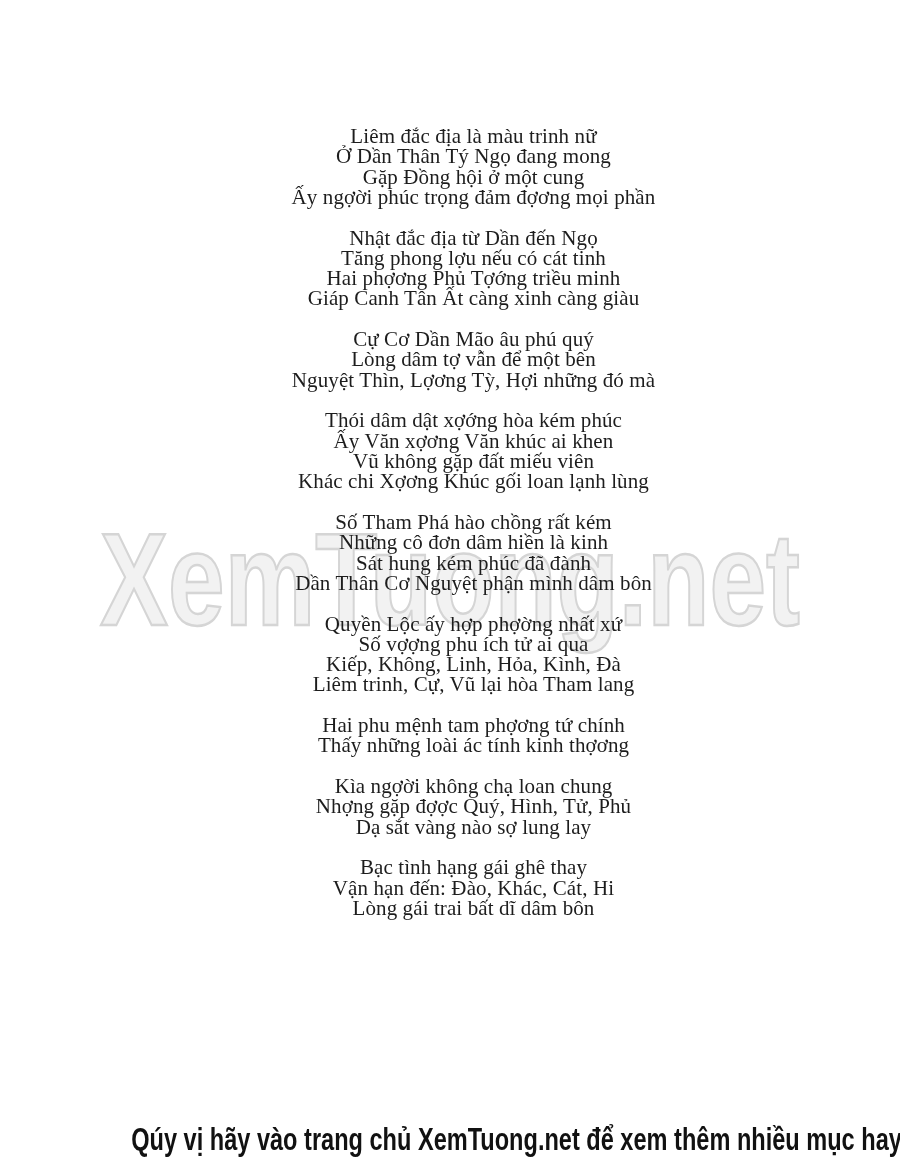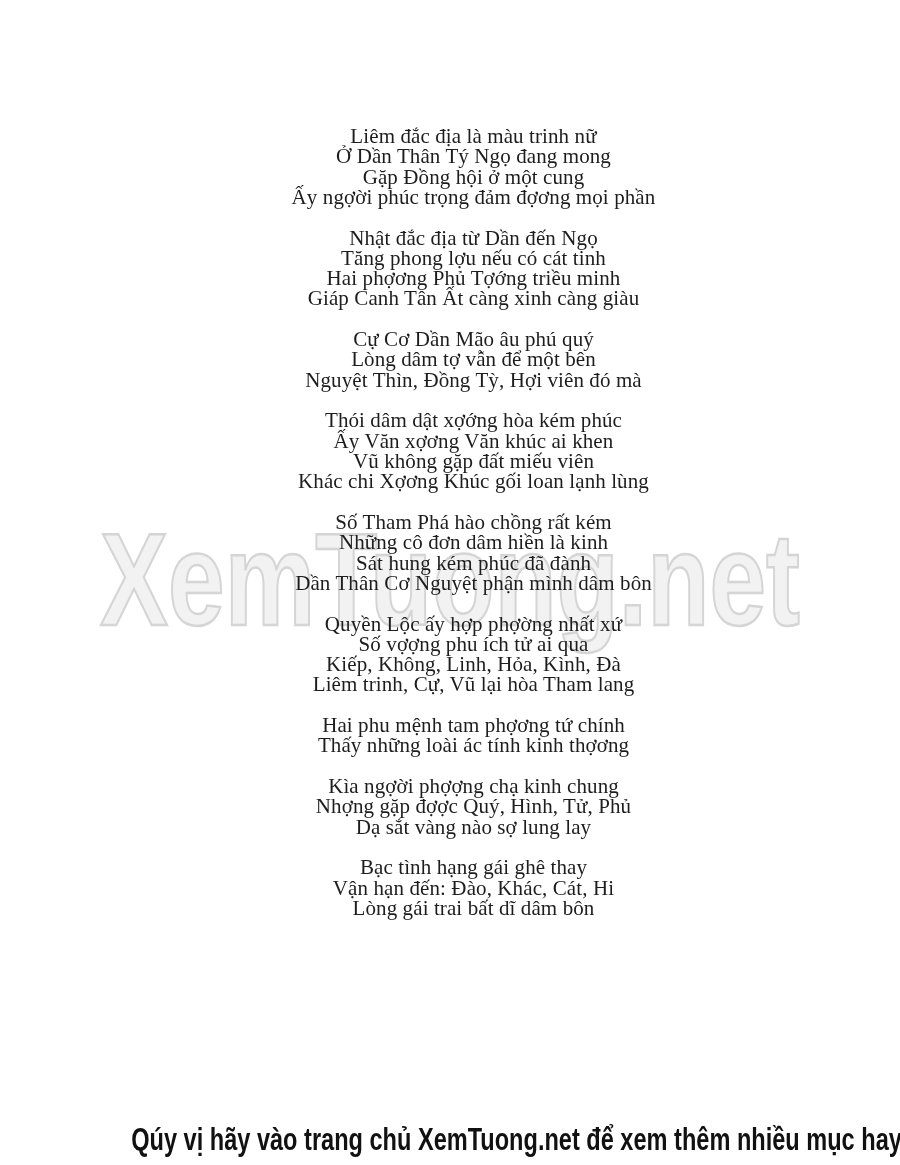--- a/index.html
+++ b/index.html
@@ -72,21 +72,21 @@
       </div>
       <div class="stanza">
         <div class="line">Nhật đắc địa từ Dần đến Ngọ</div>
         <div class="line">Tăng phong lợu nếu có cát tinh</div>
         <div class="line">Hai phợơng Phủ Tợớng triều minh</div>
         <div class="line">Giáp Canh Tân Ất càng xinh càng giàu</div>
       </div>
       <div class="stanza">
         <div class="line">Cự Cơ Dần Mão âu phú quý</div>
         <div class="line">Lòng dâm tợ vẫn để một bên</div>
-        <div class="line">Nguyệt Thìn, Đồng Tỳ, Hợi viên đó mà</div>
+        <div class="line">Nguyệt Thìn, Lợơng Tỳ, Hợi những đó mà</div>
       </div>
       <div class="stanza">
         <div class="line">Thói dâm dật xợớng hòa kém phúc</div>
         <div class="line">Ấy Văn xợơng Văn khúc ai khen</div>
         <div class="line">Vũ không gặp đất miếu viên</div>
         <div class="line">Khác chi Xợơng Khúc gối loan lạnh lùng</div>
       </div>
       <div class="stanza">
         <div class="line">Số Tham Phá hào chồng rất kém</div>
         <div class="line">Những cô đơn dâm hiền là kinh</div>
@@ -97,21 +97,21 @@
         <div class="line">Quyền Lộc ấy hợp phợờng nhất xứ</div>
         <div class="line">Số vợợng phu ích tử ai qua</div>
         <div class="line">Kiếp, Không, Linh, Hỏa, Kình, Đà</div>
         <div class="line">Liêm trinh, Cự, Vũ lại hòa Tham lang</div>
       </div>
       <div class="stanza">
         <div class="line">Hai phu mệnh tam phợơng tứ chính</div>
         <div class="line">Thấy những loài ác tính kinh thợơng</div>
       </div>
       <div class="stanza">
-        <div class="line">Kìa ngợời phợợng chạ kinh chung</div>
+        <div class="line">Kìa ngợời không chạ loan chung</div>
         <div class="line">Nhợng gặp đợợc Quý, Hình, Tử, Phủ</div>
         <div class="line">Dạ sắt vàng nào sợ lung lay</div>
       </div>
       <div class="stanza">
         <div class="line">Bạc tình hạng gái ghê thay</div>
         <div class="line">Vận hạn đến: Đào, Khác, Cát, Hi</div>
         <div class="line">Lòng gái trai bất dĩ dâm bôn</div>
       </div>
     </div>
 

